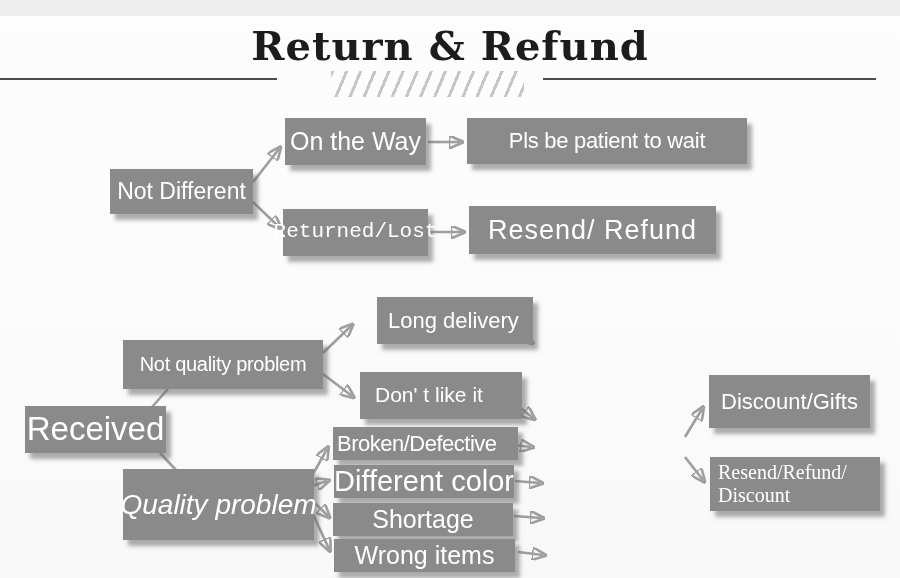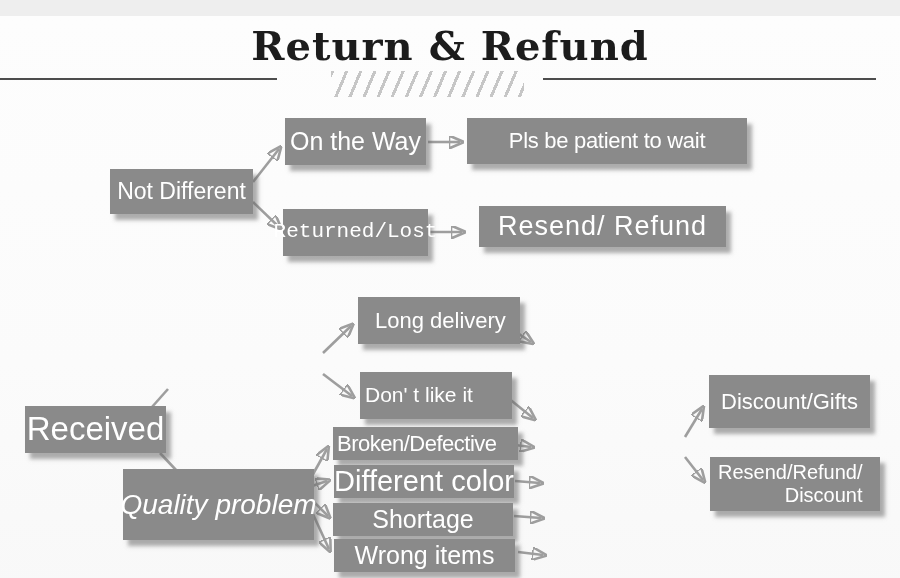--- a/index.html
+++ b/index.html
@@ -53,21 +53,21 @@
     display:flex;
     align-items:center;
     justify-content:center;
     background:var(--node-fill);
     color:var(--node-text);
     box-shadow:5px 6px 4px rgba(105,105,105,0.55);
     white-space:nowrap;
     line-height:1.05;
   }
   .node.align-left{justify-content:flex-start;}
-  .node.two-line{white-space:pre-line;text-align:right;line-height:1.15;}
+  .node.two-line{white-space:pre-line;text-align:left;line-height:1.15;font-family:Liberation Serif, serif;}
   svg.connectors{position:absolute;left:0;top:0;}
   svg.connectors line, svg.connectors path{
     stroke:var(--arrow);
     stroke-width:2.6;
     fill:none;
   }
   .arrowhead{fill:var(--arrow);}
 </style>
 </head>
 <body>
@@ -110,25 +110,26 @@
     <line x1="518" y1="536" x2="543" y2="539" marker-end="url(#ah)"></line>
 
     <line x1="685" y1="421" x2="702" y2="393" marker-end="url(#ah)"></line>
     <line x1="685" y1="441" x2="703" y2="464" marker-end="url(#ah)"></line>
   </svg>
 
   <div class="node" style="left:110px;top:153px;width:143px;height:45px;font-size:23px;">Not Different</div>
   <div class="node" style="left:285px;top:102px;width:141px;height:47px;font-size:25px;">On the Way</div>
   <div class="node" style="left:467px;top:102px;width:280px;height:46px;font-size:22px;letter-spacing:-0.3px;">Pls be patient to wait</div>
   <div class="node" style="left:283px;top:193px;width:145px;height:47px;font-size:21px;font-family:Liberation Mono, monospace;">Returned/Lost</div>
-  <div class="node" style="left:479px;top:190px;width:247px;height:41px;font-size:27px;letter-spacing:1px;">Resend/ Refund</div>
+  <div class="node" style="left:469px;top:190px;width:247px;height:48px;font-size:27px;letter-spacing:1px;">Resend/ Refund</div>
 
   <div class="node" style="left:25px;top:390px;width:141px;height:47px;font-size:33px;">Received</div>
-  <div class="node align-left" style="left:358px;top:281px;width:145px;height:47px;font-size:22px;padding-left:17px;">Long delivery</div>
-  <div class="node align-left" style="left:360px;top:356px;width:147px;height:47px;font-size:21px;padding-left:5px;">Don' t like it</div>
+  <div class="node" style="left:123px;top:324px;width:200px;height:49px;font-size:20px;letter-spacing:-0.3px;">Not quality problem</div>
+  <div class="node align-left" style="left:377px;top:281px;width:145px;height:47px;font-size:22px;padding-left:11px;">Long delivery</div>
+  <div class="node align-left" style="left:360px;top:356px;width:147px;height:47px;font-size:21px;padding-left:15px;">Don' t like it</div>
   <div class="node" style="left:123px;top:453px;width:191px;height:71px;font-size:28px;font-style:italic;">Quality problem</div>
 
   <div class="node align-left" style="left:333px;top:411px;width:181px;height:33px;font-size:22px;letter-spacing:-0.5px;padding-left:4px;">Broken/Defective</div>
   <div class="node" style="left:334px;top:449px;width:180px;height:33px;font-size:29px;">Different color</div>
   <div class="node" style="left:333px;top:487px;width:180px;height:33px;font-size:25px;">Shortage</div>
   <div class="node" style="left:334px;top:523px;width:181px;height:33px;font-size:25px;">Wrong items</div>
 
   <div class="node" style="left:709px;top:359px;width:161px;height:53px;font-size:22px;">Discount/Gifts</div>
   <div class="node two-line align-left" style="left:710px;top:441px;width:162px;height:54px;font-size:20px;padding-left:8px;">Resend/Refund/
 Discount</div>

